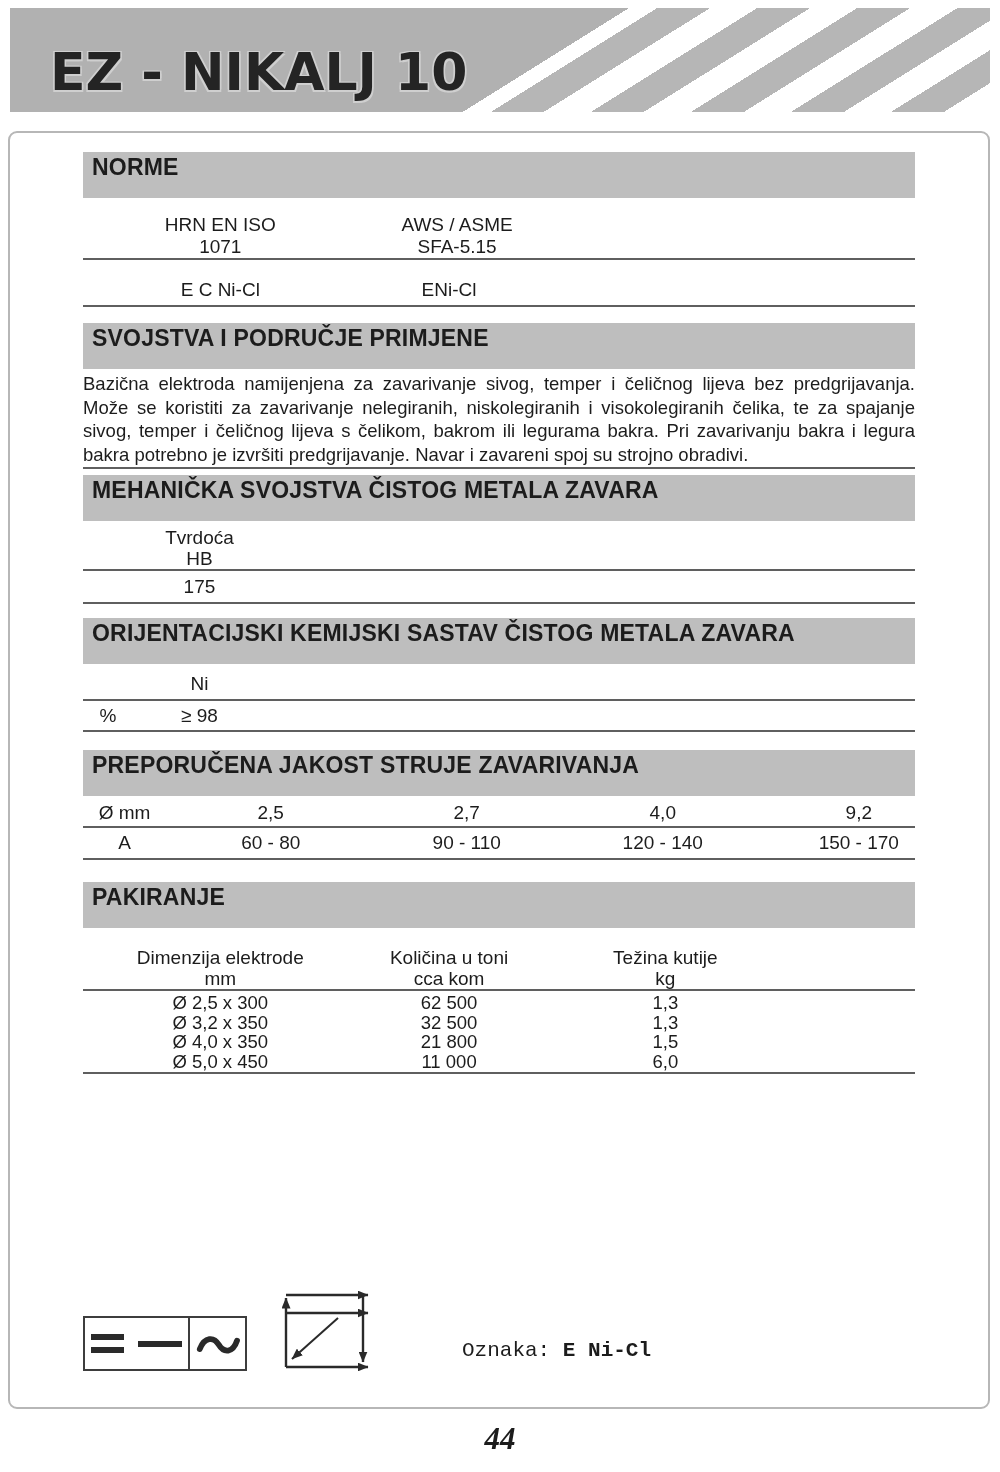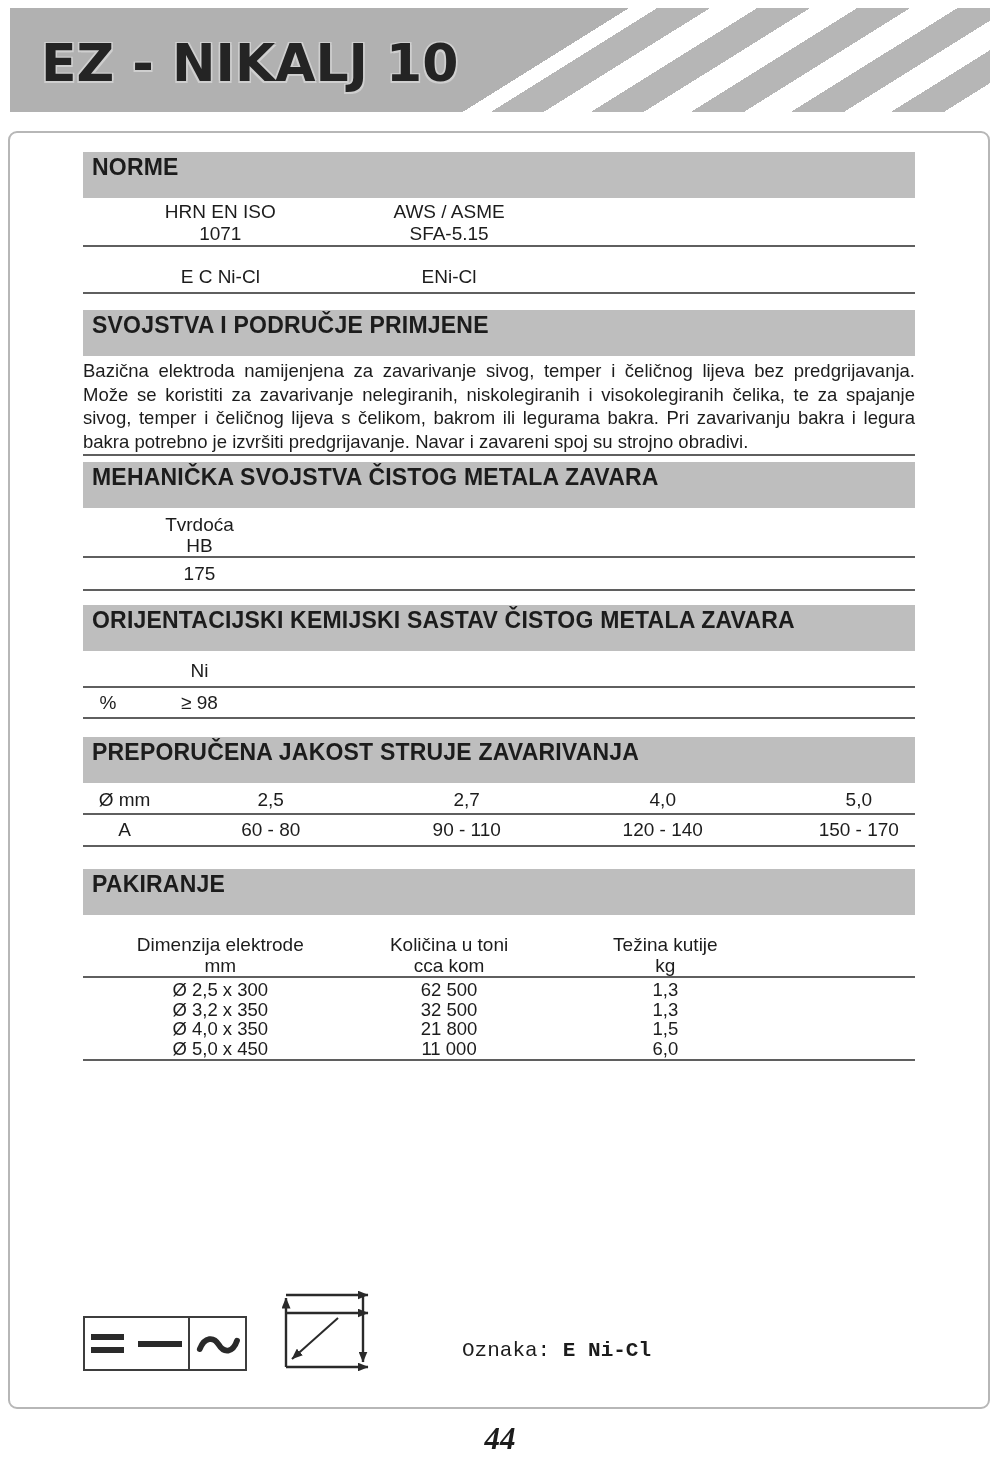--- a/index.html
+++ b/index.html
@@ -9,21 +9,21 @@
     -webkit-font-smoothing:antialiased;
   }
   
   .banner{
     position:absolute;top:8px;left:10px;width:980px;height:104px;
     background:
       linear-gradient(148deg,#b1b1b1 0 54%,rgba(255,255,255,0) 54%),
       repeating-linear-gradient(148deg,#ffffff 0 25px,#b6b6b6 25px 53px);
   }
   .banner-title{
-    margin:7px;padding:22px 0 0 24px;
+    margin:16px;padding:22px 0 0 24px;
     font-family:"DejaVu Sans","Liberation Sans",sans-serif;
     font-size:52px;font-weight:bold;letter-spacing:0;color:#242424;
     text-shadow:1.5px 1.5px 0 #cfcfcf,-1.5px -1.5px 0 #cfcfcf,1.5px -1.5px 0 #cfcfcf,-1.5px 1.5px 0 #cfcfcf;
     line-height:1;white-space:nowrap;
   }
   
   .content-box{
     position:absolute;top:131px;left:8px;width:978px;height:1274px;
     border:2px solid #b7b7b7;border-radius:9px;background:#ffffff;
   }
@@ -36,21 +36,21 @@
   .rule{border-top:2px solid #5f5f5f;height:0;}
   .c{text-align:center;}
   .fs19{font-size:19px;}
   
   .g-norme{display:grid;grid-template-columns:33% 22% 1fr;}
   .g-meh{display:grid;grid-template-columns:6% 16% 1fr;}
   .g-cur{display:grid;grid-template-columns:10% 22% 22% 22% 22%;gap:13px;}
   .g-pak{display:grid;grid-template-columns:33% 22% 30% 1fr;}
 
   .bar-norme{margin-top:19px;}
-  .norme-std{margin-top:3px;line-height:22px;}
+  .norme-std{margin-top:16px;line-height:22px;gap:8px;}
   .norme-desig{line-height:30px;margin-top:15px;}
   .bar-svojstva{margin-top:16px;}
   .para{
     margin-top:3px;font-size:18.5px;line-height:23.5px;
     text-align:justify;text-justify:inter-word;
   }
   .rule-para{margin-top:1px;}
   .bar-meh{margin-top:6px;}
   .meh-head{margin-top:6px;line-height:21px;}
   .meh-value{line-height:31px;}
@@ -166,21 +166,21 @@
         <div class="rule"></div>
       </section>
 
       <section>
         <div class="bar bar-cur">PREPORUČENA JAKOST STRUJE ZAVARIVANJA</div>
         <div class="cur-dia g-cur fs19">
           <div class="c">Ø mm</div>
           <div class="c">2,5</div>
           <div class="c">2,7</div>
           <div class="c">4,0</div>
-          <div class="c">5,0</div>
+          <div class="c">9,2</div>
         </div>
         <div class="rule"></div>
         <div class="cur-amp g-cur fs19">
           <div class="c">A</div>
           <div class="c">60 - 80</div>
           <div class="c">90 - 110</div>
           <div class="c">120 - 140</div>
           <div class="c">150 - 170</div>
         </div>
         <div class="rule"></div>

